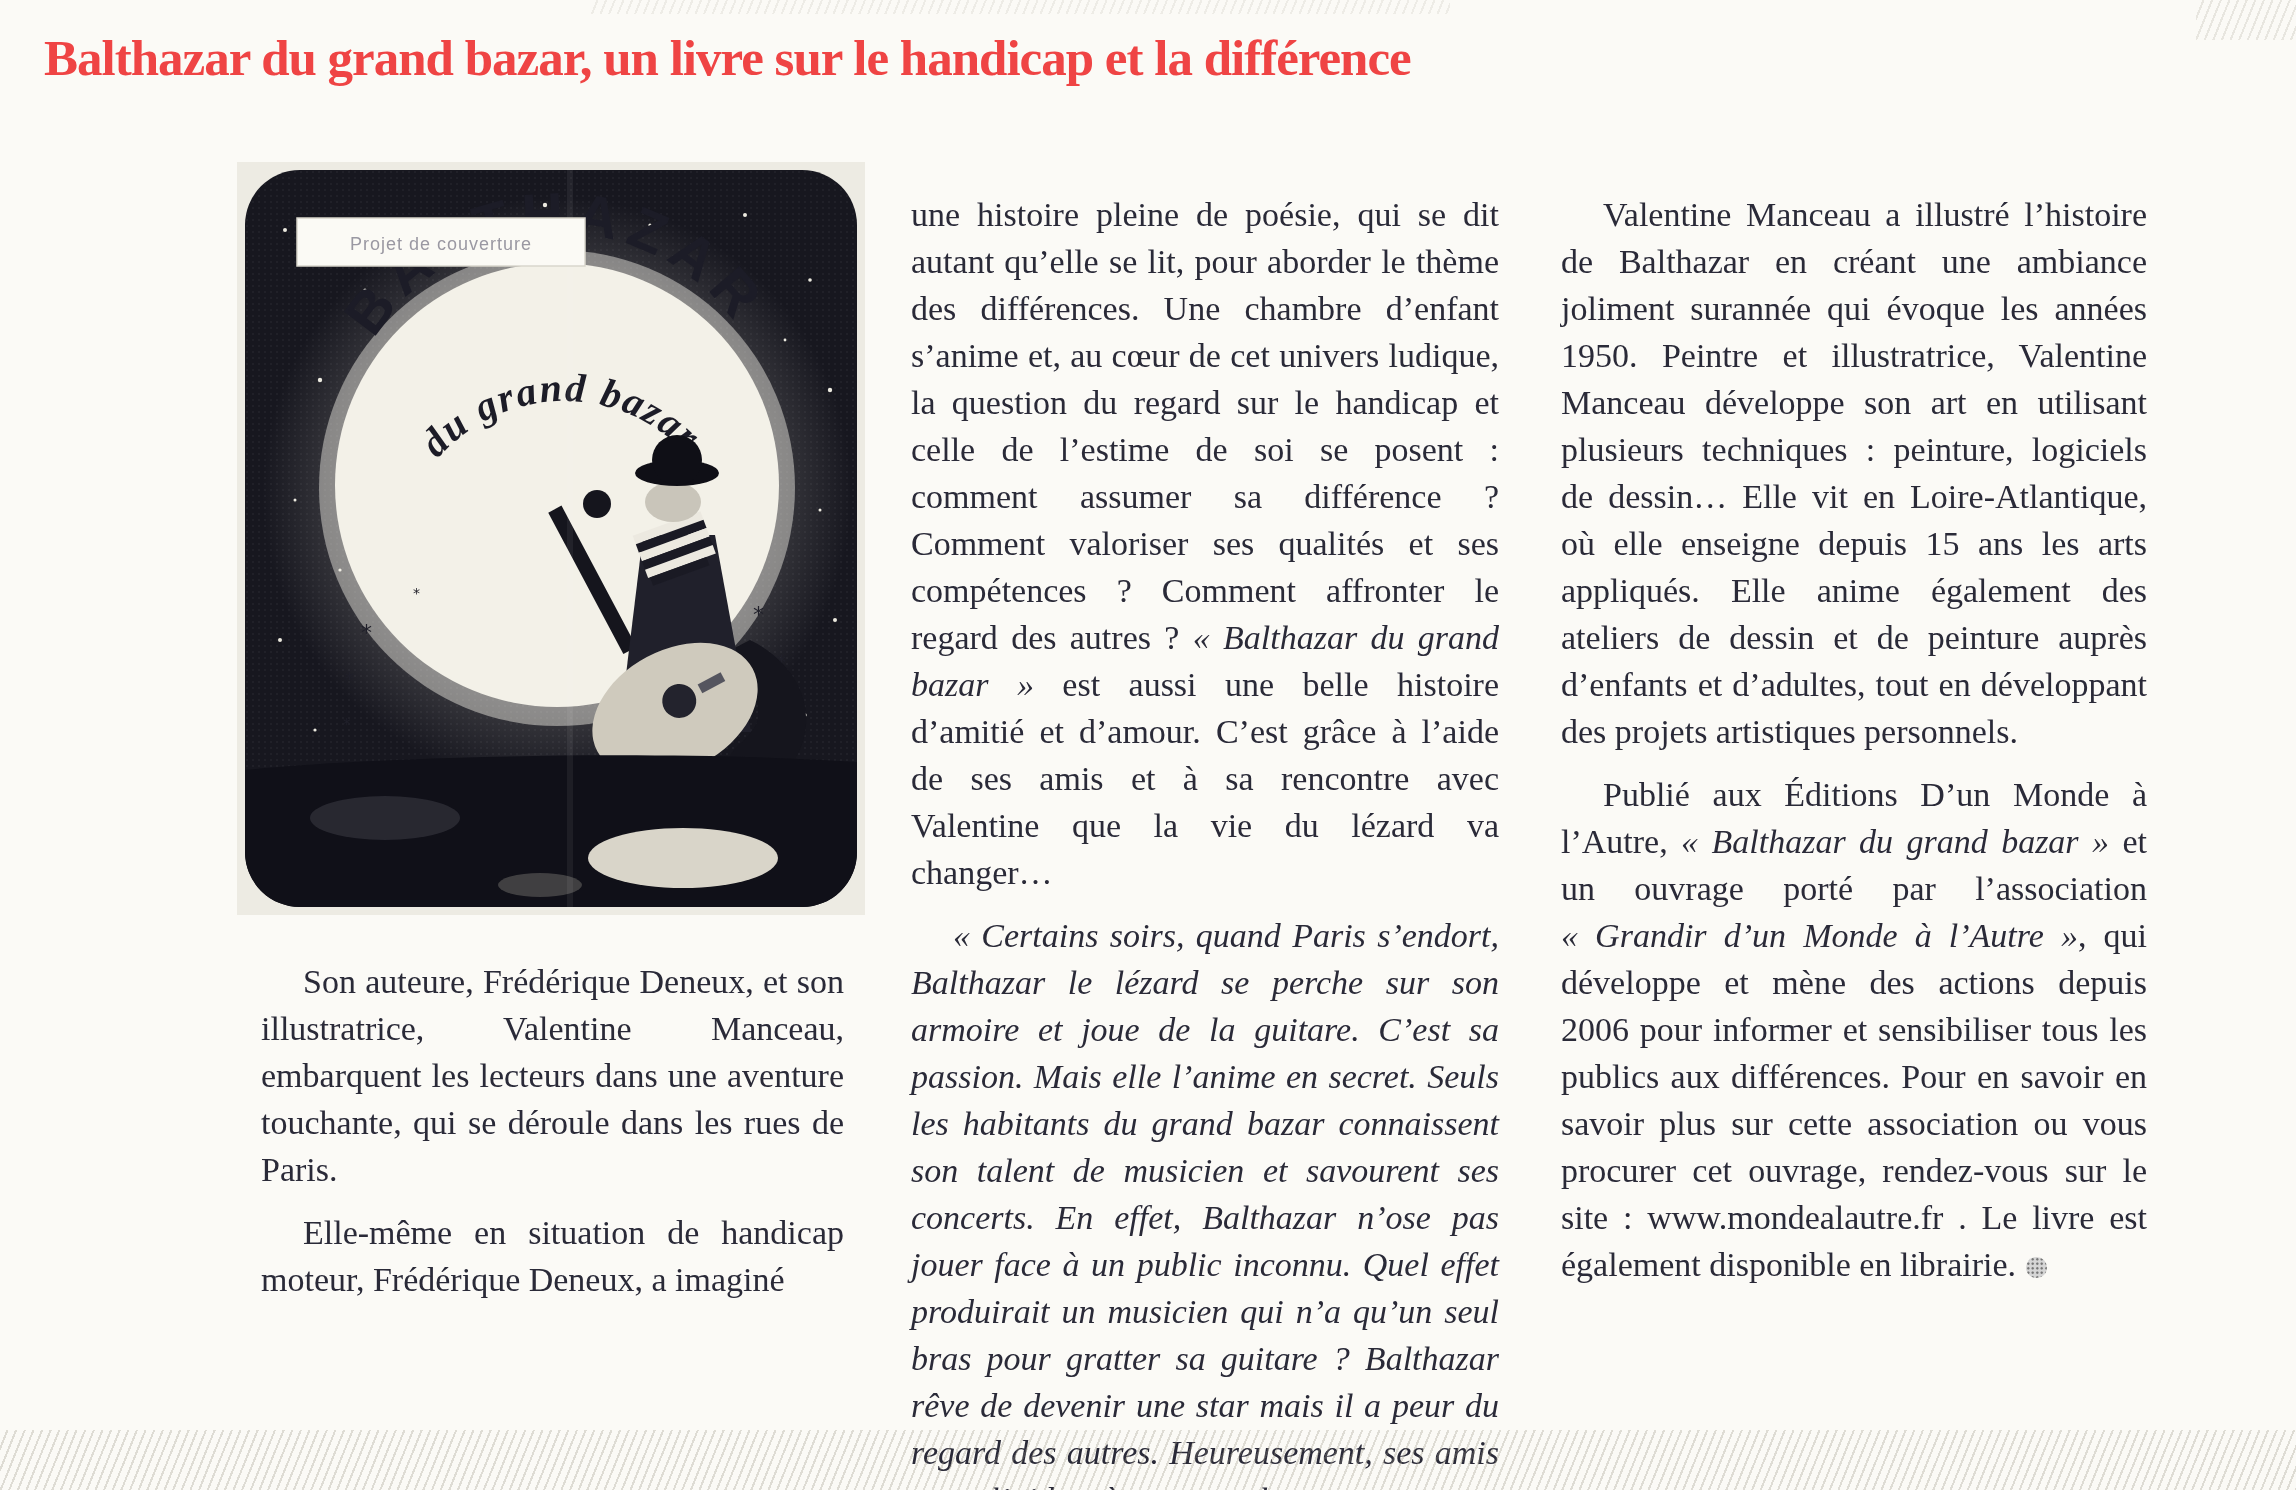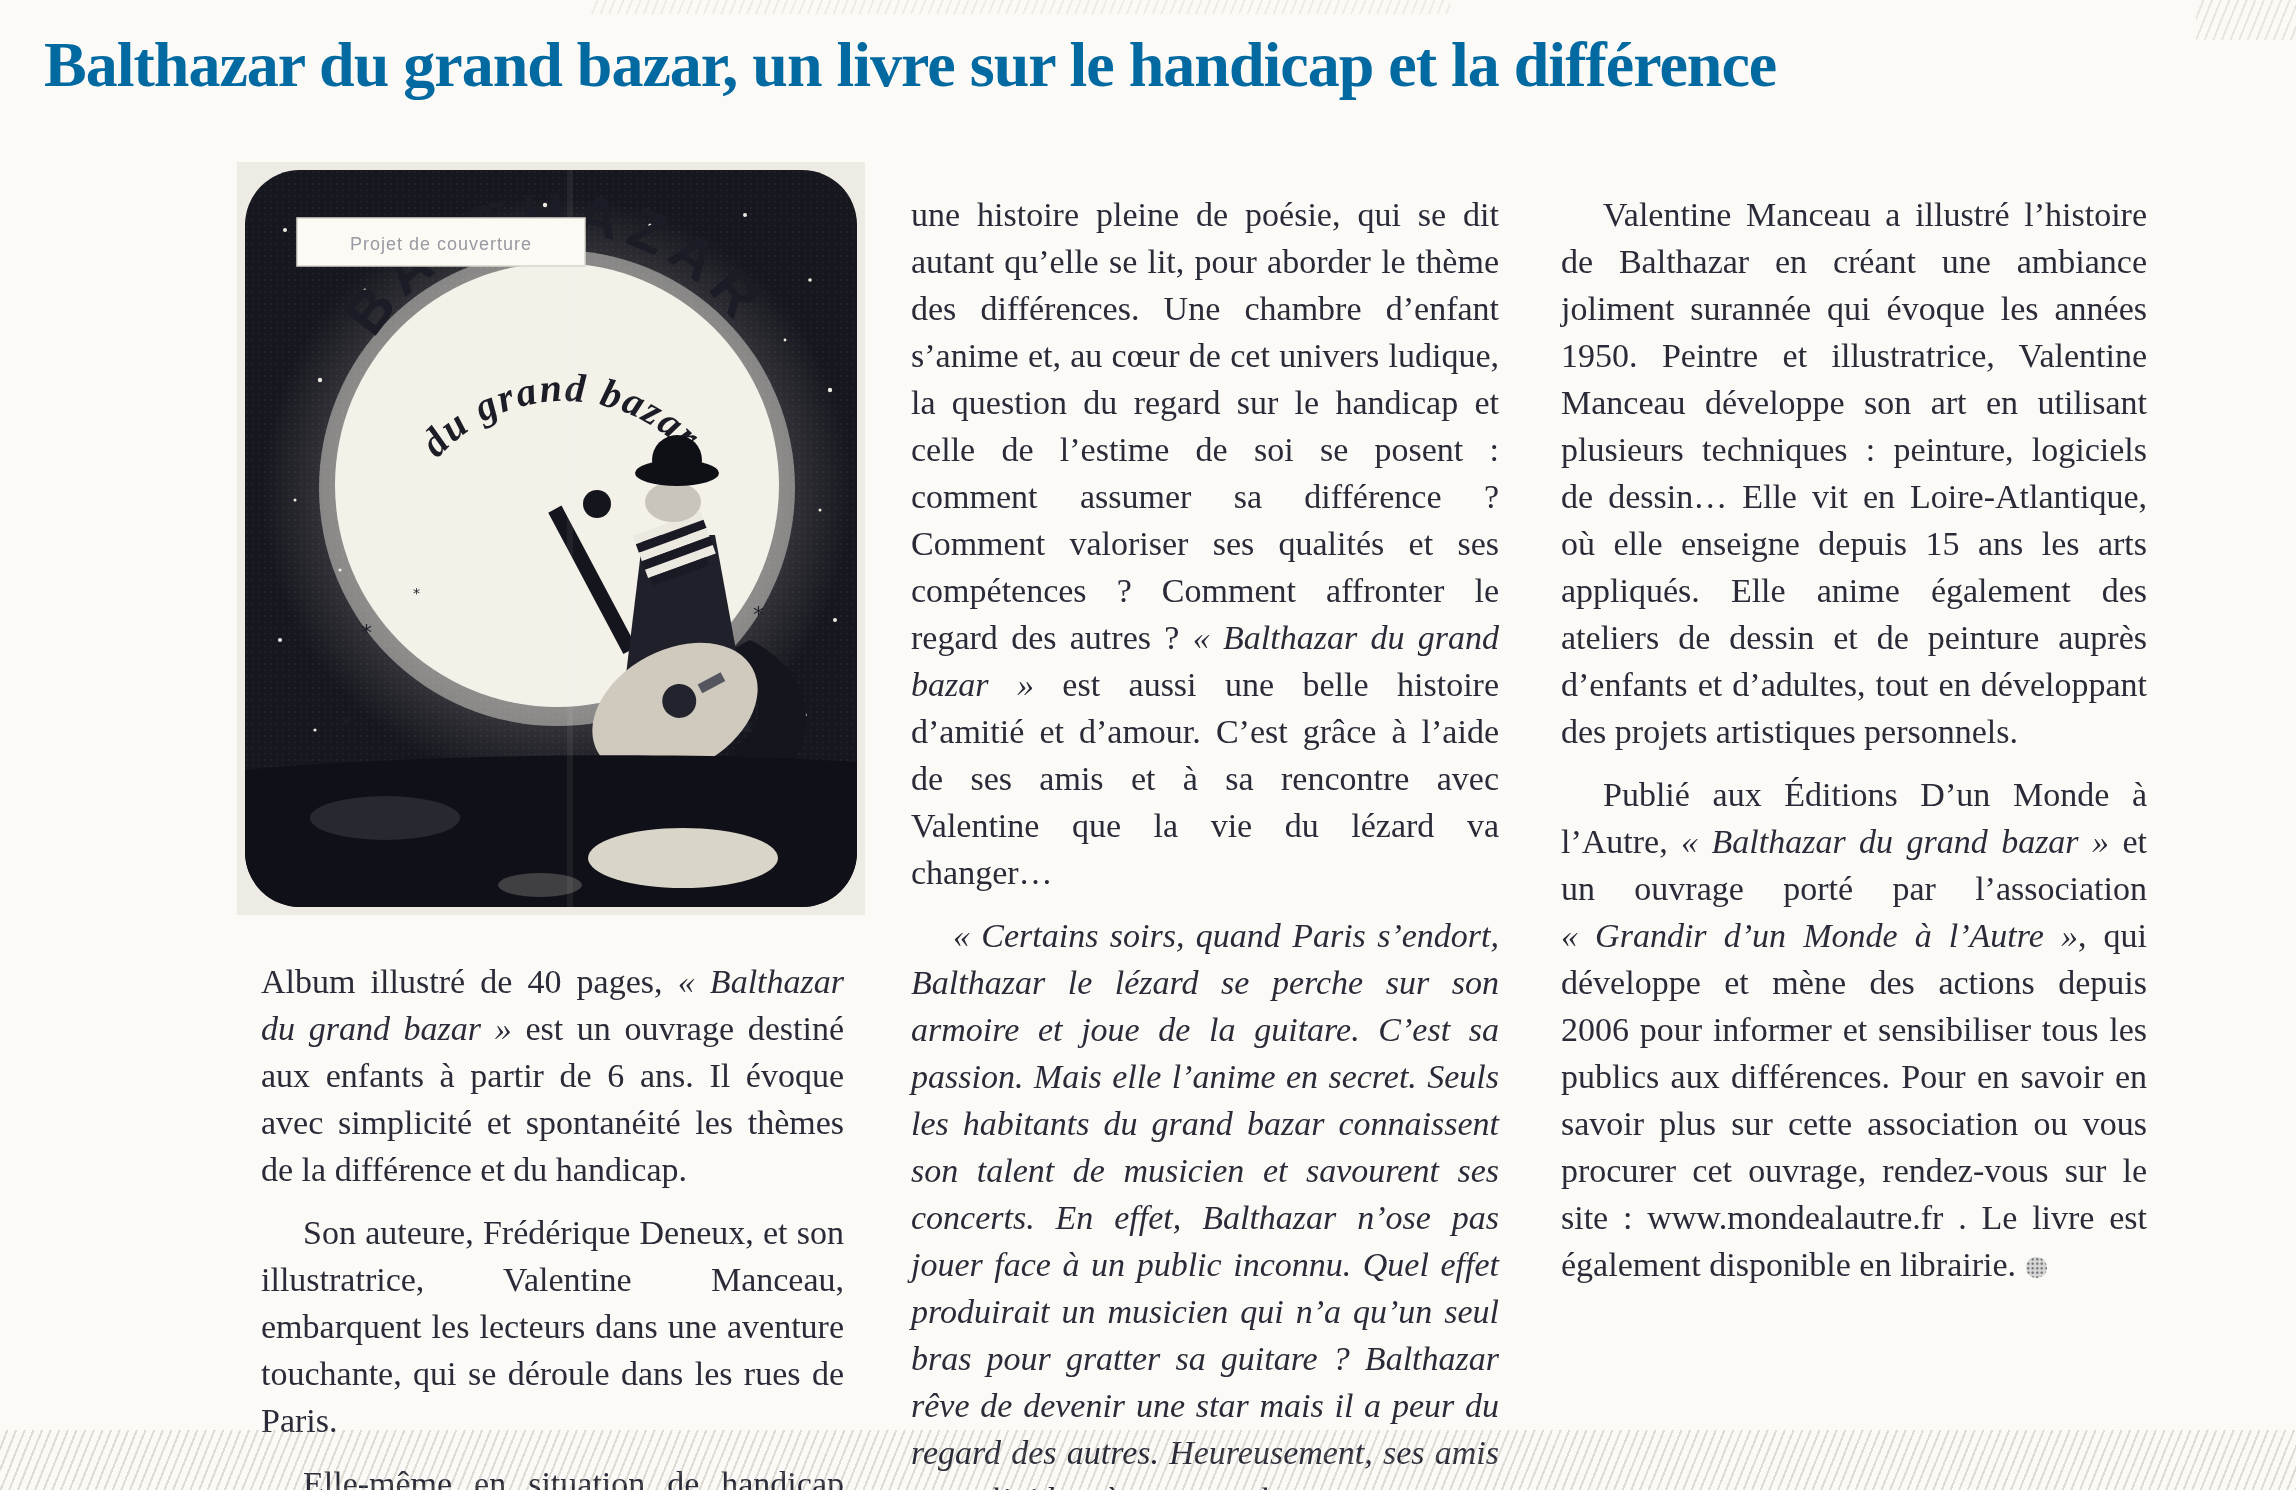--- a/index.html
+++ b/index.html
@@ -3,21 +3,21 @@
 <meta charset="utf-8">
 <style>
   html,body{margin:0;padding:0;background:#e9e7e1;}
   .page{
     position:relative;width:2296px;height:1490px;margin:0 auto;
     background:#fbfaf6;overflow:hidden;
     font-family:"Liberation Serif", serif;color:#2a2a38;
   }
   .headline{
     position:absolute;left:44px;top:30px;width:2230px;
-    font-size:64px;font-weight:700;letter-spacing:-1px;color:#0369a1;
+    font-size:51px;font-weight:700;letter-spacing:-1px;color:#ef4444;
     white-space:nowrap;line-height:1.1;
   }
   .col{position:absolute;font-size:34px;line-height:47px;text-align:justify;}
   .col p{margin:16px;}
   .col p.indent{text-indent:42px;}
   .it{font-style:italic;}
   .caption-col{left:245px;top:942px;width:615px;}
   .mid-col{left:895px;top:175px;width:620px;}
   .right-col{left:1545px;top:175px;width:618px;}
   .cover{
@@ -147,21 +147,20 @@
 
         <g>
           <rect x="52" y="48" width="288" height="48" fill="#fbfaf5" stroke="#d9d6cc" stroke-width="1.5"></rect>
           <text x="196" y="80" text-anchor="middle" font-family="Liberation Sans, sans-serif" font-size="18" fill="#9a98a2" letter-spacing="1">Projet de couverture</text>
         </g>
       </g>
     </svg>
   </figure>
 
   <div class="col caption-col">
-      <p class=""><span>Album illustré de 40 pages, </span><span class="it">«&nbsp;Balthazar du grand bazar&nbsp;»</span><span> est un ouvrage destiné aux enfants à partir de 6 ans. Il évoque avec simplicité et spontanéité les thèmes de la différence et du handicap.</span></p>
       <p class="indent"><span>Son auteure, Frédérique Deneux, et son illustratrice, Valentine Manceau, embarquent les lecteurs dans une aventure touchante, qui se déroule dans les rues de Paris.</span></p>
       <p class="indent"><span>Elle-même en situation de handicap moteur, Frédérique Deneux, a imaginé</span></p>
     </div>
 
   <div class="col mid-col">
       <p class=""><span>une histoire pleine de poésie, qui se dit autant qu’elle se lit, pour aborder le thème des différences. Une chambre d’enfant s’anime et, au cœur de cet univers ludique, la question du regard sur le handicap et celle de l’estime de soi se posent&nbsp;: comment assumer sa différence&nbsp;? Comment valoriser ses qualités et ses compétences&nbsp;? Comment affronter le regard des autres&nbsp;? </span><span class="it">«&nbsp;Balthazar du grand bazar&nbsp;»</span><span> est aussi une belle histoire d’amitié et d’amour. C’est grâce à l’aide de ses amis et à sa rencontre avec Valentine que la vie du lézard va changer…</span></p>
       <p class="indent"><span class="it">«&nbsp;Certains soirs, quand Paris s’endort, Balthazar le lézard se perche sur son armoire et joue de la guitare. C’est sa passion. Mais elle l’anime en secret. Seuls les habitants du grand bazar connaissent son talent de musicien et savourent ses concerts. En effet, Balthazar n’ose pas jouer face à un public inconnu. Quel effet produirait un musicien qui n’a qu’un seul bras pour gratter sa guitare&nbsp;? Balthazar rêve de devenir une star mais il a peur du regard des autres. Heureusement, ses amis vont l’aider à trouver le courage pour aller se produire en-dehors du grand bazar...&nbsp;».</span></p>
       <p class="indent"><span>Après des études littéraires, Frédérique Deneux, a travaillé dans le secteur de</span></p>
     </div>
 

